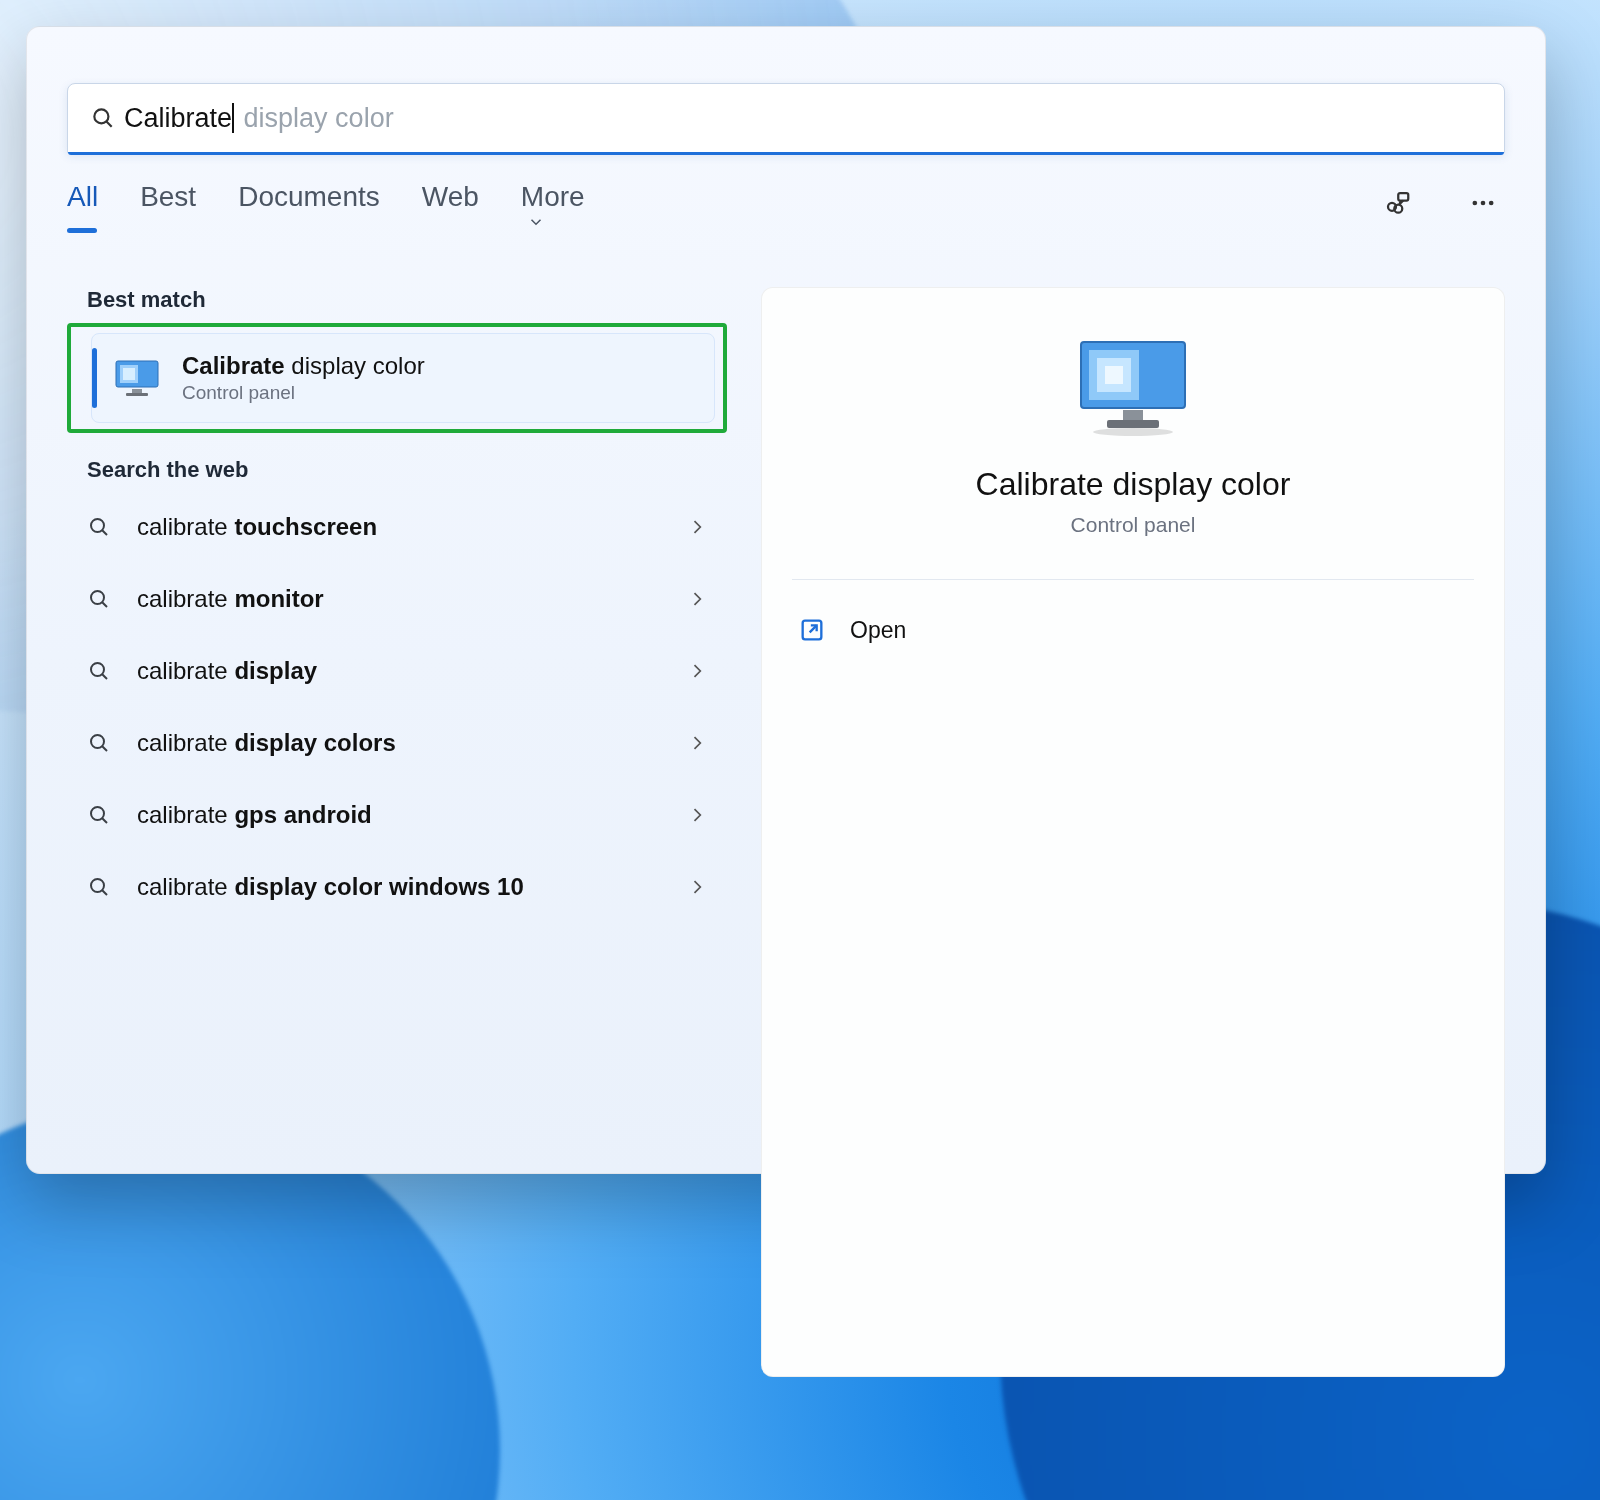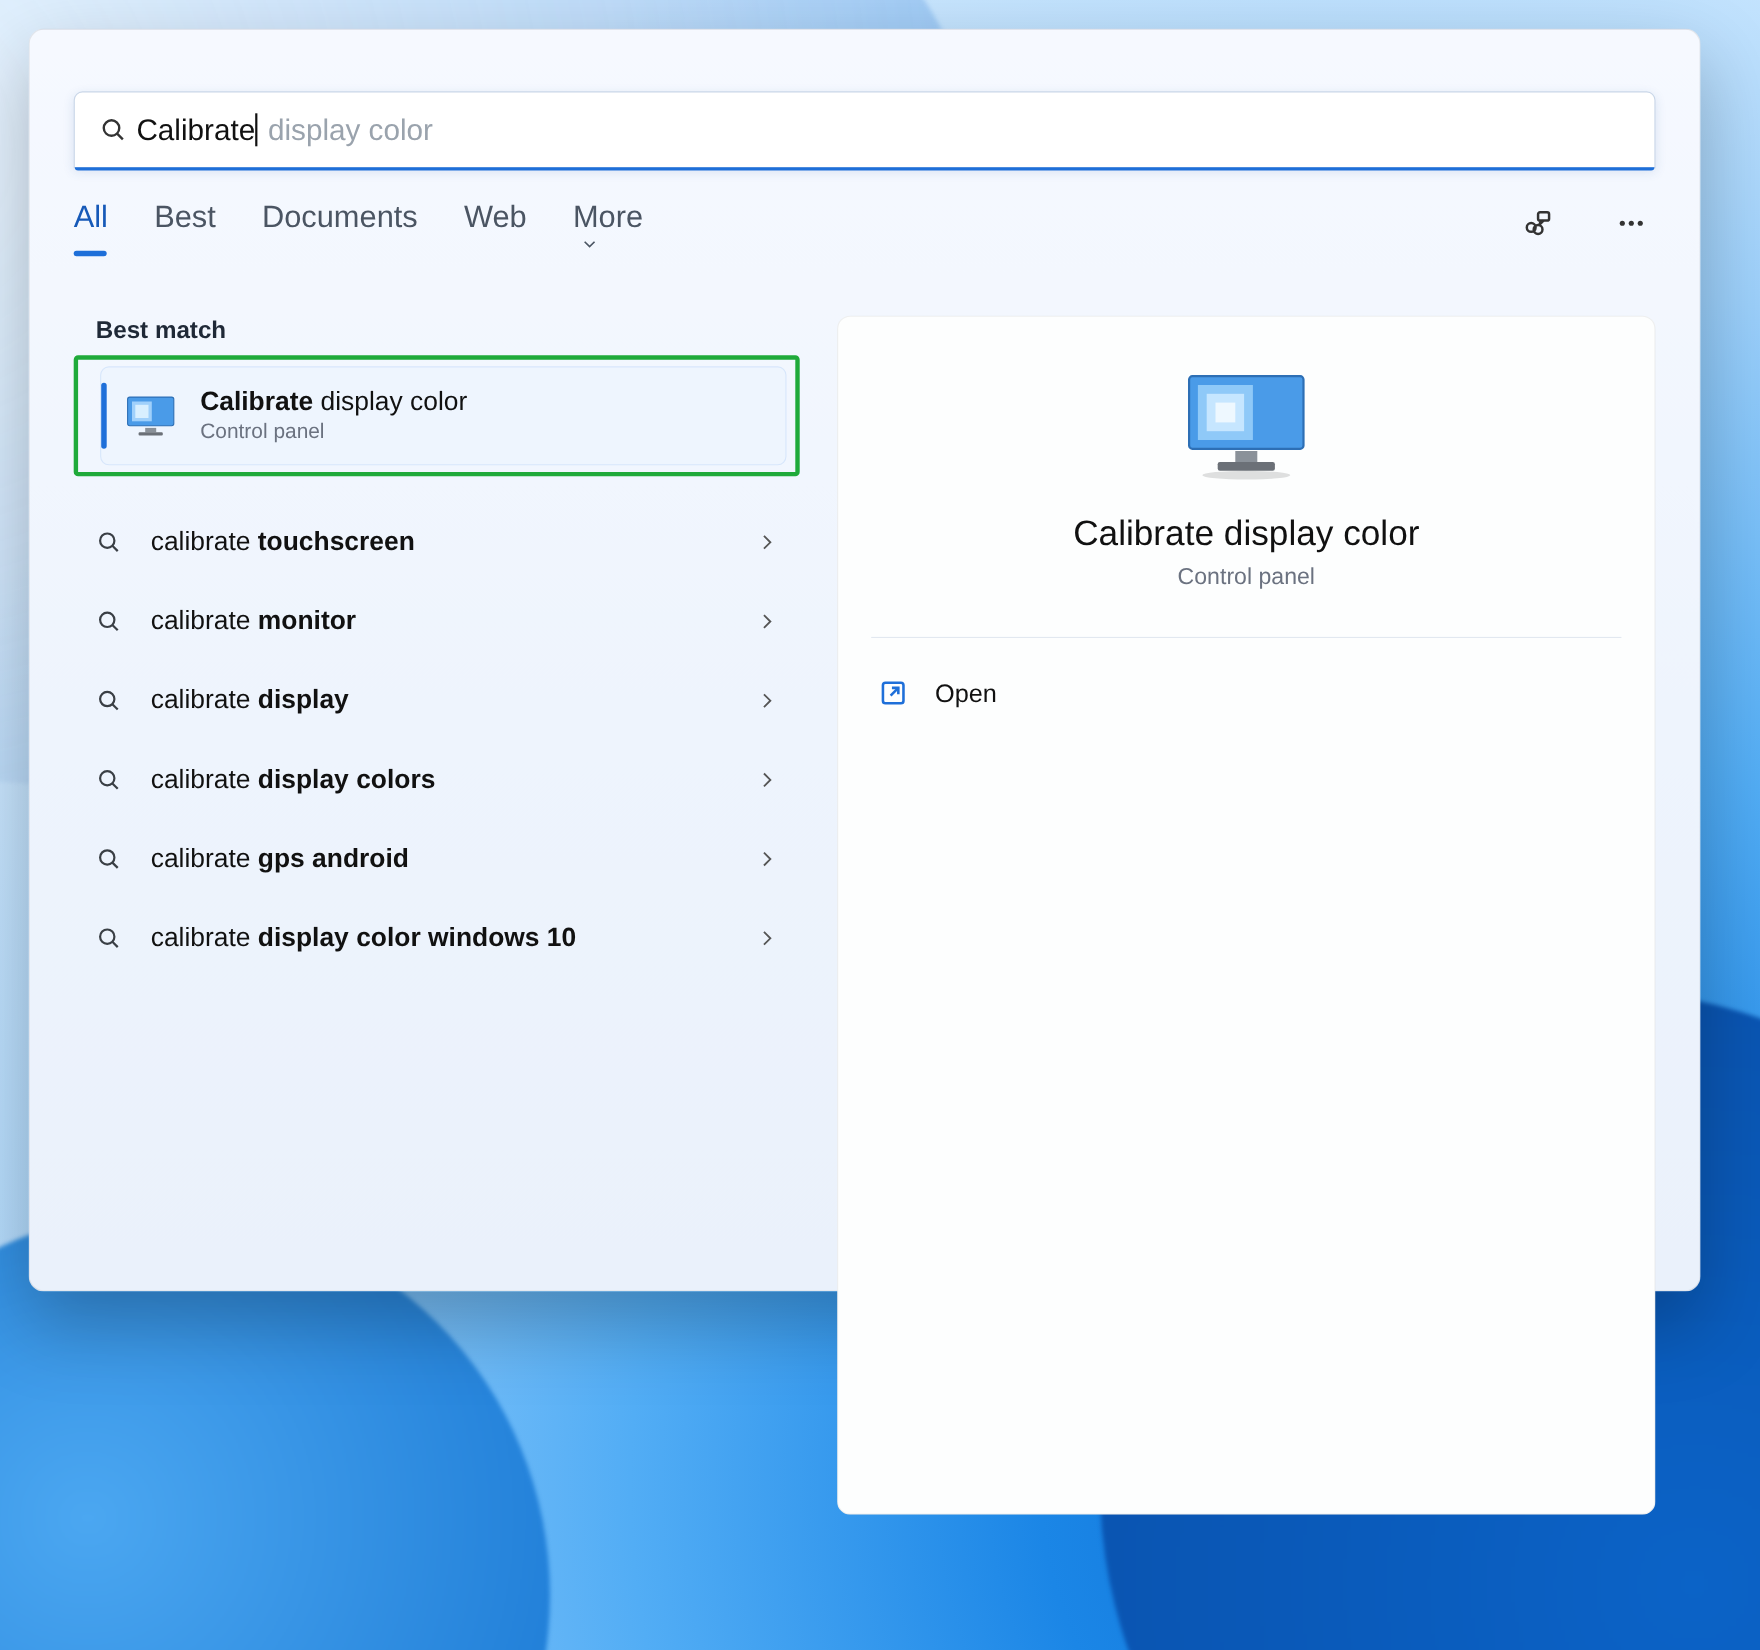--- a/index.html
+++ b/index.html
@@ -188,20 +188,21 @@
           </div>
           <div>
             <div class="title">
               <b>Calibrate</b><span> display color</span>
             </div>
             <div class="sub">Control panel</div>
           </div>
         </div>
       </div>
 
+      <div class="webhdr">Search the web</div>
 
       <div id="webresults">
           <div class="webrow">
             <span class="lead">
               <svg width="24" height="24" viewBox="0 0 24 24" fill="none" stroke="currentColor" stroke-width="2">
                 <circle cx="10.5" cy="10.5" r="6.5"></circle>
                 <line x1="20" y1="20" x2="15.2" y2="15.2"></line>
               </svg>
             </span>
             <span class="txt"><span class="pre">calibrate </span><span class="bold">touchscreen</span><span class="suffix"></span></span>

